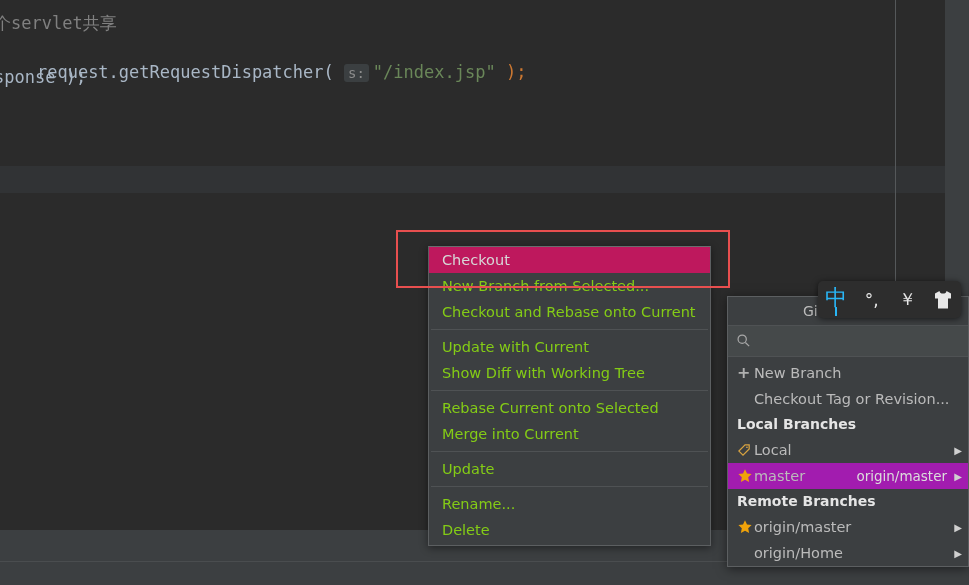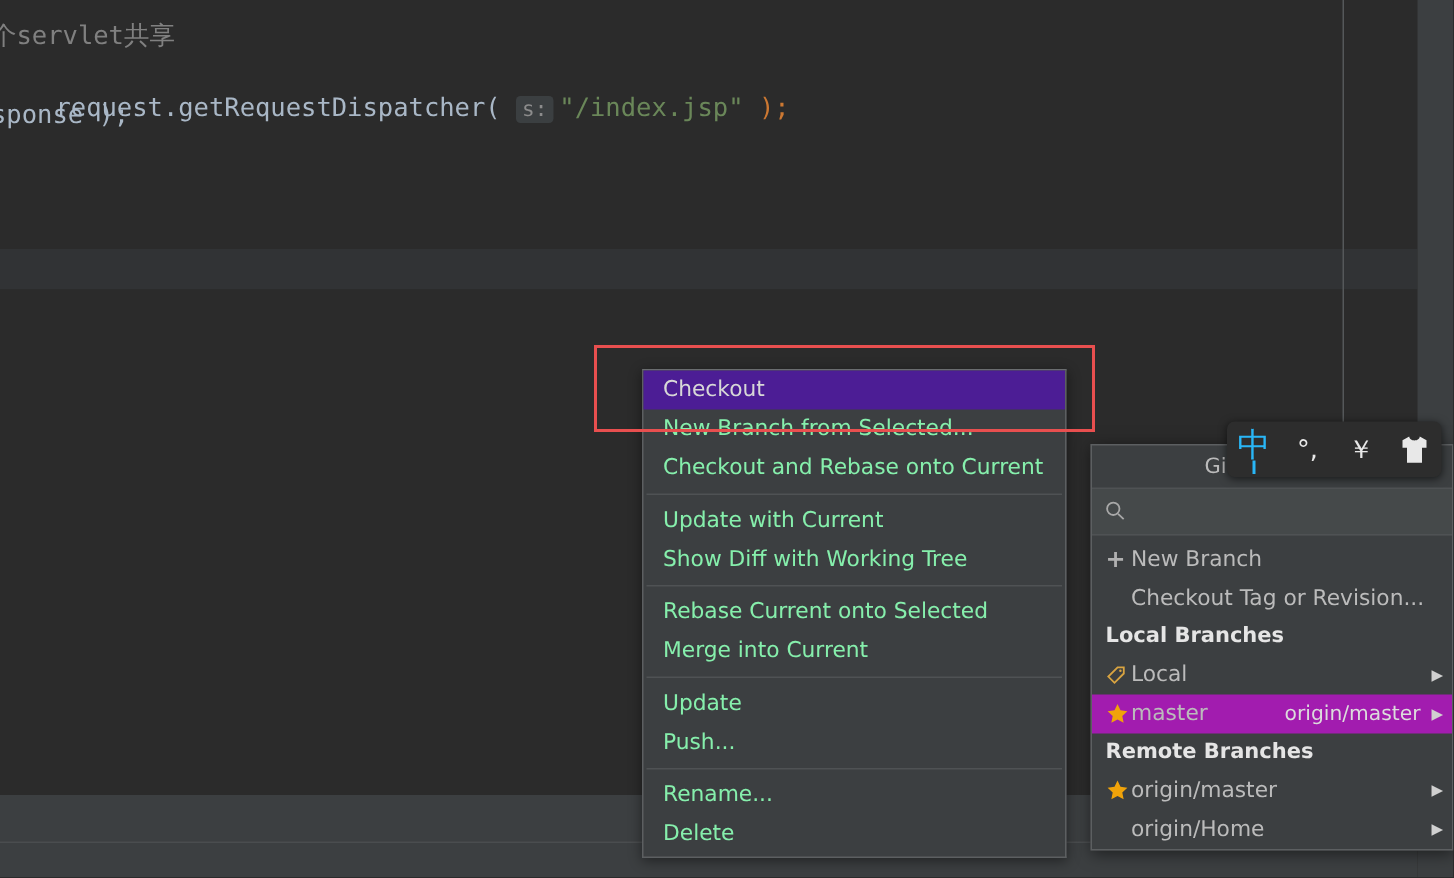--- a/index.html
+++ b/index.html
@@ -110,27 +110,27 @@
     border-top: 1px solid #6a6d6f;
     box-sizing: border-box;
     z-index: 30;
     box-shadow: 0 2px 8px rgba(0,0,0,0.45);
     padding-bottom: 2px;
   }
   .ctx-item {
     height: 26px;
     line-height: 26px;
     padding: 0 10px 0 13px;
-    color: #86efac;
+    color: #84cc16;
     font-size: 14.5px;
     white-space: nowrap;
     overflow: hidden;
   }
   .ctx-item.selected {
-    background: #4c1d95;
+    background: #be185d;
     color: #d7d7d7;
   }
   .ctx-sep {
     height: 1px;
     background: #4f5254;
     margin: 4px 2px 4px 2px;
   }
 
   
   .git-popup {
@@ -381,21 +381,20 @@
     <div class="ctx-item">New Branch from Selected...</div>
     <div class="ctx-item">Checkout and Rebase onto Current</div>
     <div class="ctx-sep"></div>
     <div class="ctx-item">Update with Current</div>
     <div class="ctx-item">Show Diff with Working Tree</div>
     <div class="ctx-sep"></div>
     <div class="ctx-item">Rebase Current onto Selected</div>
     <div class="ctx-item">Merge into Current</div>
     <div class="ctx-sep"></div>
     <div class="ctx-item">Update</div>
-    <div class="ctx-item">Push...</div>
     <div class="ctx-sep"></div>
     <div class="ctx-item">Rename...</div>
     <div class="ctx-item">Delete</div>
   </div>
 
   <div class="red-box"></div>
 
   <div class="ime-bar">
     <div class="ime-item">
       <span class="ime-cn-wrap">

